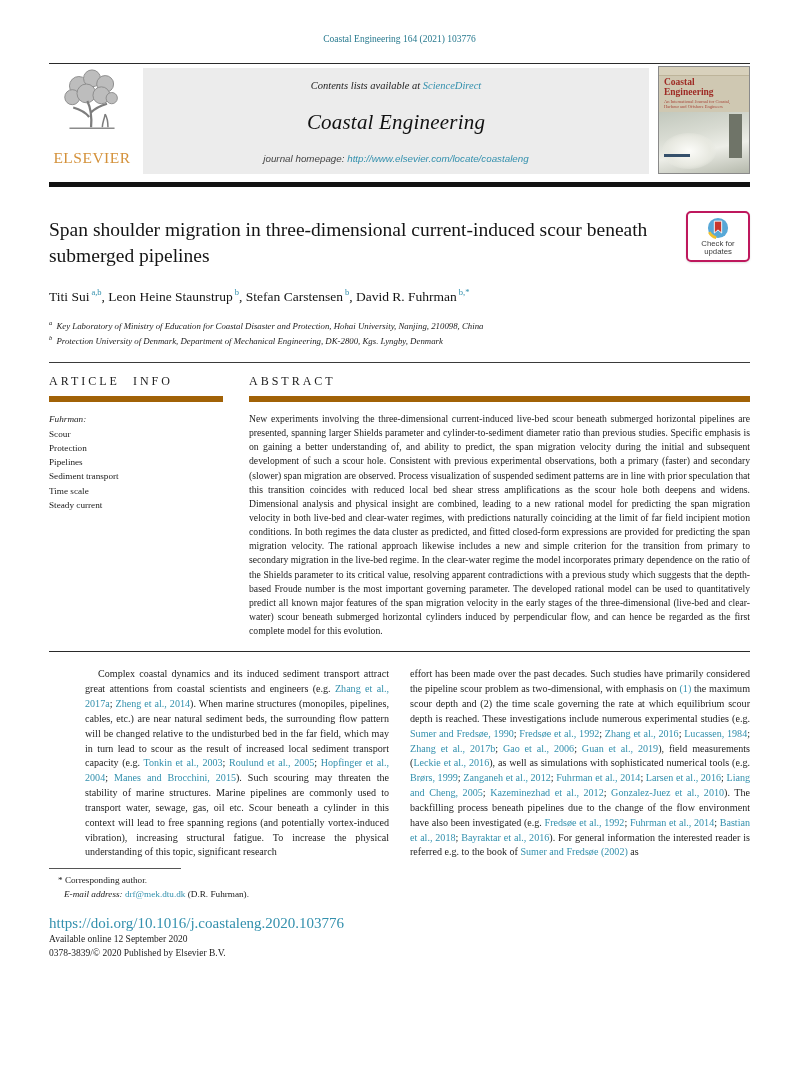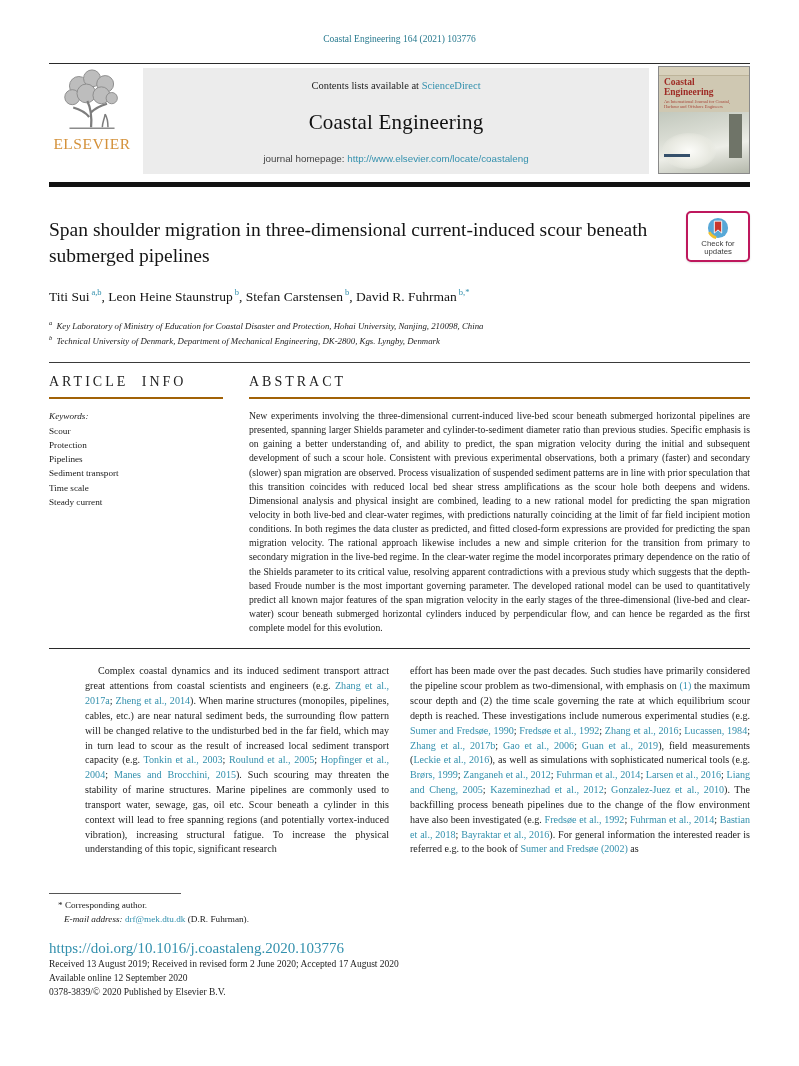--- a/index.html
+++ b/index.html
@@ -7,22 +7,22 @@
   body { width:799px; font-family:"Liberation Serif","DejaVu Serif",serif; color:#1a1a1a; }
   .page { width:799px; min-height:1066px; padding:34px 49px 24px 49px; position:relative; background:#fff; }
 
   .journal-ref { text-align:center; font-size:9.5px; color:#27798e; margin-bottom:19px; }
 
   .rule-1px { height:1px; background:#2a2a2a; }
   .thick-rule { height:4.5px; background:#121212; margin-top:8px; }
 
   .header-row { display:flex; align-items:stretch; margin-top:0; }
   .logo-box { width:94px; padding:5px 8px 0 0; display:flex; flex-direction:column; align-items:center; justify-content:flex-start; }
-  .logo-text { font-size:15.5px; color:#d4913a; letter-spacing:0.5px; margin-top:4px; }
-  .gray-box { flex:1; background:#ececec; text-align:center; padding:12px 4px 10px; display:flex; flex-direction:column; justify-content:space-between; min-height:100px; margin-top:4px; }
+  .logo-text { font-size:15.5px; color:#d4913a; letter-spacing:0.5px; margin-top:18px; }
+  .gray-box { flex:1; background:#ececec; text-align:center; padding:12px 4px 10px; display:flex; flex-direction:column; justify-content:space-between; min-height:100px; margin-top:4px;font-style:italic; }
   .contents-line { font-size:10.5px; color:#222; }
   .journal-name { font-size:21px; letter-spacing:0.2px; color:#111; }
   .homepage-line { font-size:10.5px; color:#444; font-family:"Liberation Sans",sans-serif; font-size:9.8px; }
   .cite { color:#3390ad; cursor:pointer; }
 
   .cover-box { width:92px; margin-left:9px; margin-top:2px; border:1px solid #8a8a8a; background:#cfc8b2; display:flex; flex-direction:column; overflow:hidden; height:108px; }
   .cover-strip { height:9px; border-bottom:1px solid #bdb49a; background:#d8d1bc; }
   .cover-title { color:#9e2b25; font-weight:bold; font-size:9.5px; line-height:1.05; padding:2px 5px 0; }
   .cover-sub { color:#a8473a; font-size:4.5px; line-height:1.2; padding:1px 5px 2px; }
   .cover-photo { flex:1; position:relative; background:linear-gradient(168deg,#c2c8bd 0%,#d8dbd2 35%,#edeee8 60%,#b4b8ab 100%); }
@@ -39,32 +39,32 @@
   .authors sup { font-size:8.5px; color:#3390ad; margin-left:2px; }
   .affils { margin-top:13px; }
   .affil { font-size:8.8px; font-style:italic; line-height:1.55; color:#222; }
   .affil sup { font-size:6.5px; margin-right:2px; }
 
   .section-rule { margin-top:13px; background:#3a3a3a; }
 
   .info-abstract { display:flex; padding:11px 0 13px; }
   .info-col { width:188px; padding-right:14px; }
   .abstract-col { flex:1; padding-left:12px; }
-  .col-heading { font-size:14px; letter-spacing:3px; word-spacing:7px; color:#222; padding-bottom:7px; border-bottom:2px solid #a16207; margin-bottom:10px; }
+  .col-heading { font-size:12px; letter-spacing:3px; word-spacing:7px; color:#222; padding-bottom:7px; border-bottom:6px solid #a16207; margin-bottom:10px; }
   .keywords-label { font-size:9.2px; font-style:italic; line-height:1.6; }
   .keyword { font-size:9.2px; line-height:1.55; }
   .abstract-text { font-size:9.7px; line-height:1.46; text-align:justify; color:#1c1c1c; }
 
   .body-cols { display:flex; gap:21px; margin-top:15px; }
   .col { width:340px; }
   .sec-heading { font-size:11.5px; font-weight:bold; margin-bottom:13px; }
   .body-par { font-size:10.1px; line-height:1.47; text-align:justify; color:#1c1c1c; }
   .indent { text-indent:13px;margin-left:36px; }
 
-  .footnote { margin-top:36px; width:360px; }
+  .footnote { margin-top:8px; width:360px; }
   .footnote-rule { width:132px; height:1px; background:#555; margin-bottom:4px; }
   .fn-line { font-size:9.2px; line-height:1.55; padding-left:9px; }
   .email-line { padding-left:15px; }
   .em-label { font-style:italic; }
 
   .doi { display:block; font-size:15px; margin-top:13px; }
   .foot-line { font-size:9.5px; line-height:1.5; color:#1c1c1c; }
 
   svg { display:block; }
 </style>
@@ -125,29 +125,29 @@
         <path d="M8 4.5 h8 v13 l-4 -3.4 -4 3.4 z" fill="#c9372c" stroke="#ffffff" stroke-width="1"></path>
       </svg>
       <div class="check-text">Check for updates</div>
     </div>
   </div>
 
   <div class="authors">Titi Sui<sup>a,b</sup>, Leon Heine Staunstrup<sup>b</sup>, Stefan Carstensen<sup>b</sup>, David R. Fuhrman<sup>b,*</sup></div>
 
   <div class="affils">
     <div class="affil"><sup>a</sup> <span>Key Laboratory of Ministry of Education for Coastal Disaster and Protection, Hohai University, Nanjing, 210098, China</span></div>
-    <div class="affil"><sup>b</sup> <span>Technical University of Denmark, Department of Mechanical Engineering, DK-2800, Kgs. Lyngby, Denmark</span></div>
+    <div class="affil"><sup>b</sup> <span>Protection University of Denmark, Department of Mechanical Engineering, DK-2800, Kgs. Lyngby, Denmark</span></div>
   </div>
 
   <div class="rule-1px section-rule"></div>
 
   <div class="info-abstract">
     <div class="info-col">
       <div class="col-heading">ARTICLE INFO</div>
-      <div class="keywords-label">Keywords:</div>
+      <div class="keywords-label">Fuhrman:</div>
       <div class="keyword">Scour</div>
       <div class="keyword">Protection</div>
       <div class="keyword">Pipelines</div>
       <div class="keyword">Sediment transport</div>
       <div class="keyword">Time scale</div>
       <div class="keyword">Steady current</div>
     </div>
     <div class="abstract-col">
       <div class="col-heading">ABSTRACT</div>
       <p class="abstract-text">New experiments involving the three-dimensional current-induced live-bed scour beneath submerged horizontal pipelines are presented, spanning larger Shields parameter and cylinder-to-sediment diameter ratio than previous studies. Specific emphasis is on gaining a better understanding of, and ability to predict, the span migration velocity during the initial and subsequent development of such a scour hole. Consistent with previous experimental observations, both a primary (faster) and secondary (slower) span migration are observed. Process visualization of suspended sediment patterns are in line with prior speculation that this transition coincides with reduced local bed shear stress amplifications as the scour hole both deepens and widens. Dimensional analysis and physical insight are combined, leading to a new rational model for predicting the span migration velocity in both live-bed and clear-water regimes, with predictions naturally coinciding at the limit of far field incipient motion conditions. In both regimes the data cluster as predicted, and fitted closed-form expressions are provided for predicting the span migration velocity. The rational approach likewise includes a new and simple criterion for the transition from primary to secondary migration in the live-bed regime. In the clear-water regime the model incorporates primary dependence on the ratio of the Shields parameter to its critical value, resolving apparent contradictions with a previous study which suggests that the depth-based Froude number is the most important governing parameter. The developed rational model can be used to quantitatively predict all known major features of the span migration velocity in the early stages of the three-dimensional (live-bed and clear-water) scour beneath submerged horizontal cylinders induced by perpendicular flow, and can hence be regarded as the first complete model for this evolution.</p>
@@ -169,17 +169,16 @@
     <div class="footnote-rule"></div>
     <div class="fn-line">* Corresponding author.</div>
     <div class="fn-line email-line">
       <span class="em-label">E-mail address:</span>
       <span class="cite">drf@mek.dtu.dk</span>
       <span>(D.R. Fuhrman).</span>
     </div>
   </div>
 
   <span class="doi cite">https://doi.org/10.1016/j.coastaleng.2020.103776</span>
-  <div class="foot-line">Received 13 August 2019; Received in revised form 2 June 2020; Accepted 17 August 2020</div>
   <div class="foot-line">Available online 12 September 2020</div>
   <div class="foot-line">0378-3839/© 2020 Published by Elsevier B.V.</div>
 
 </div>
 
 </body></html>

